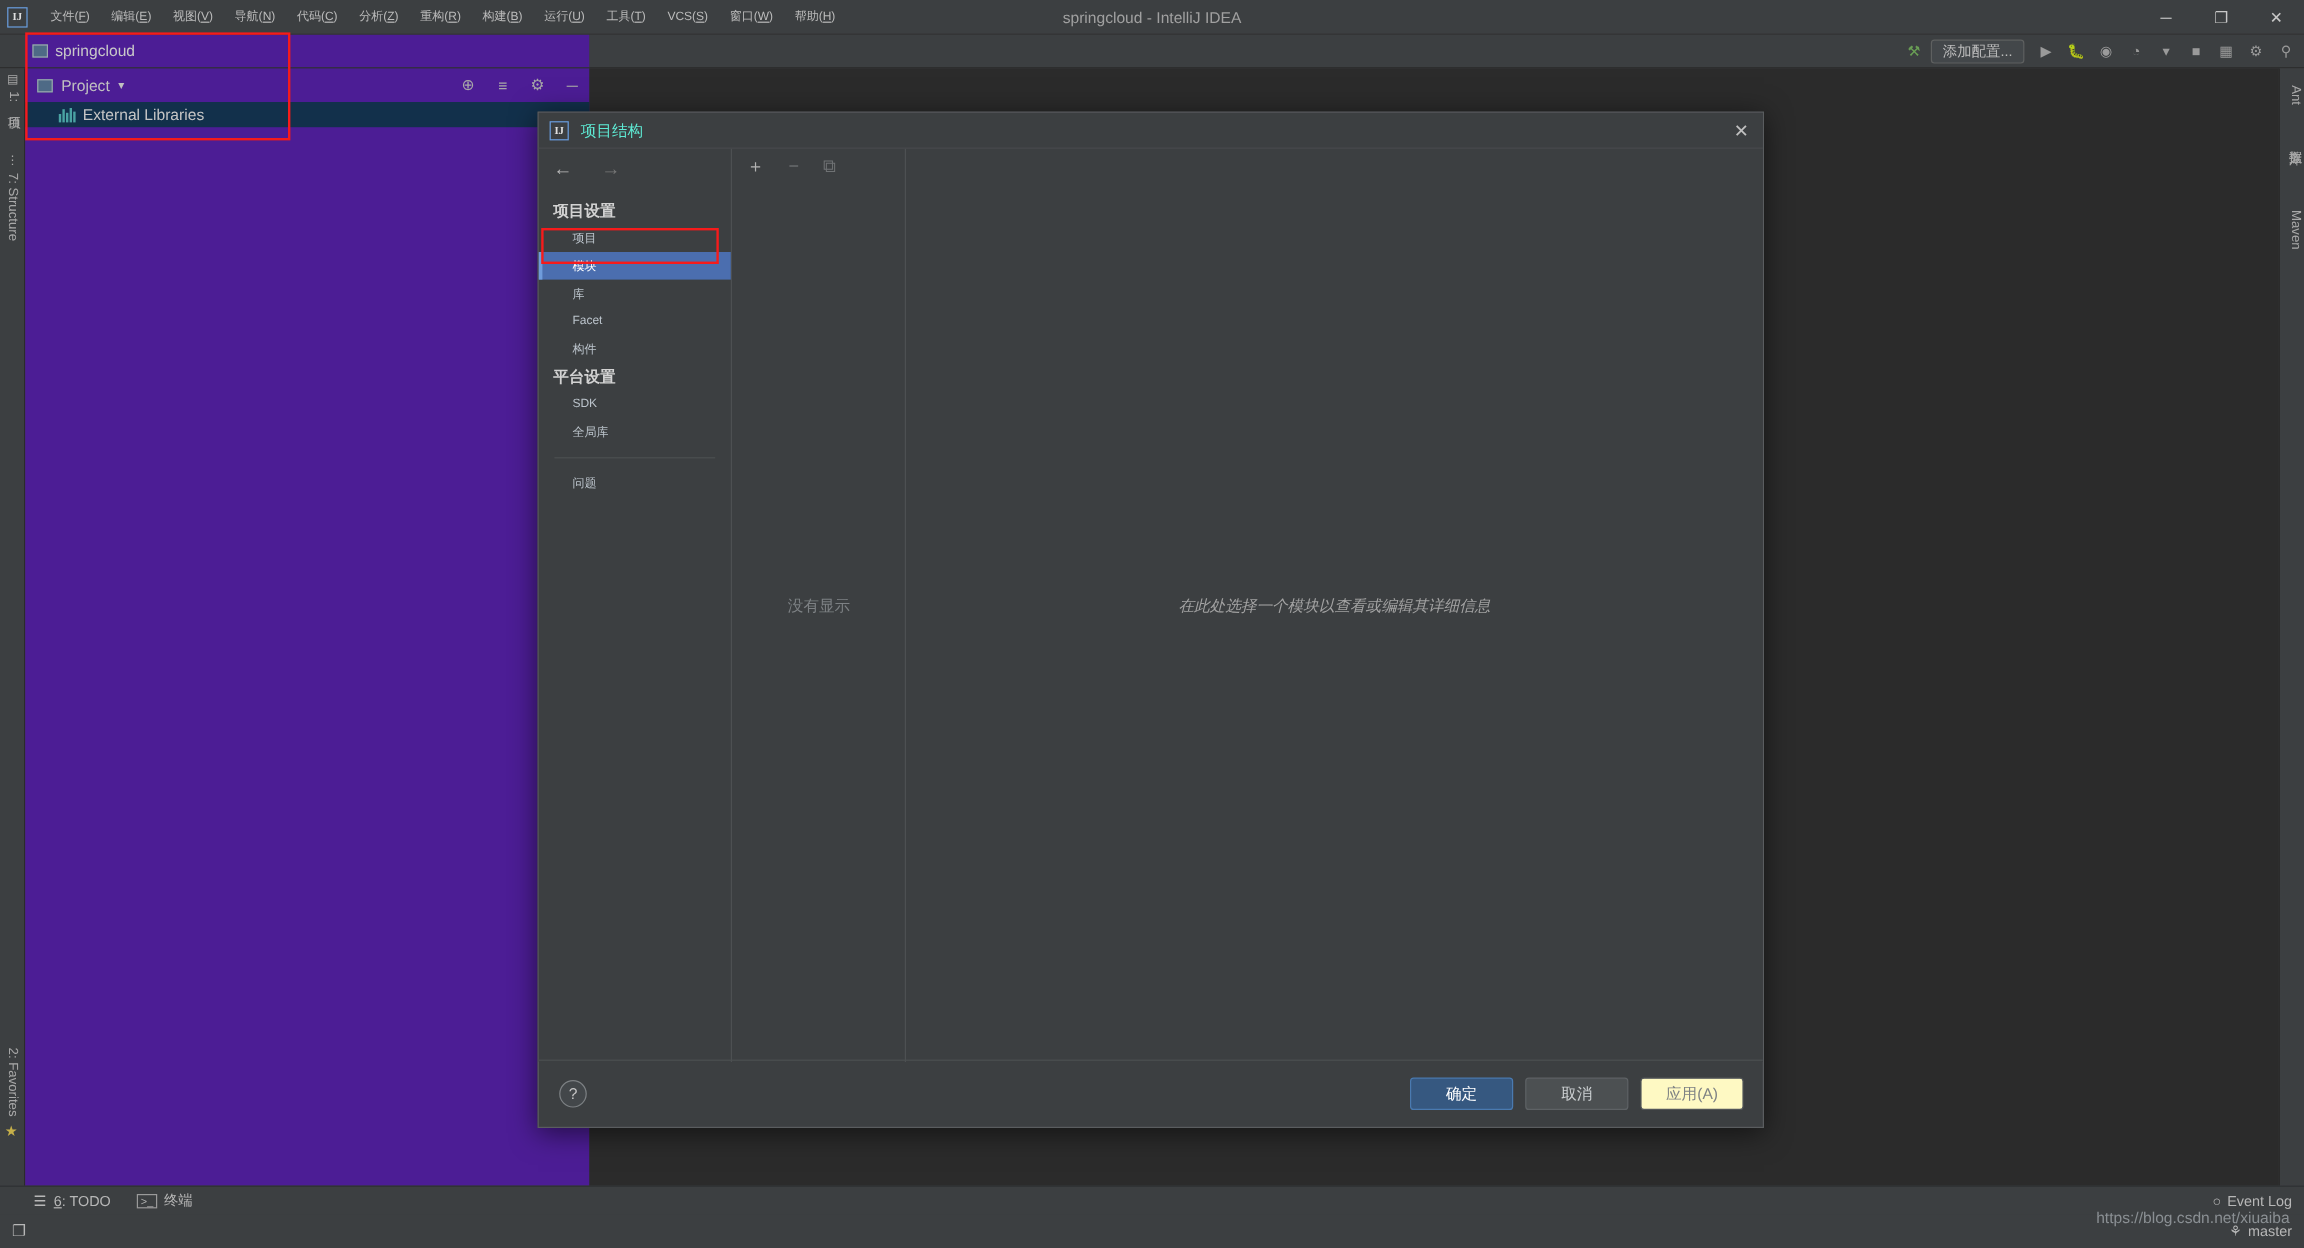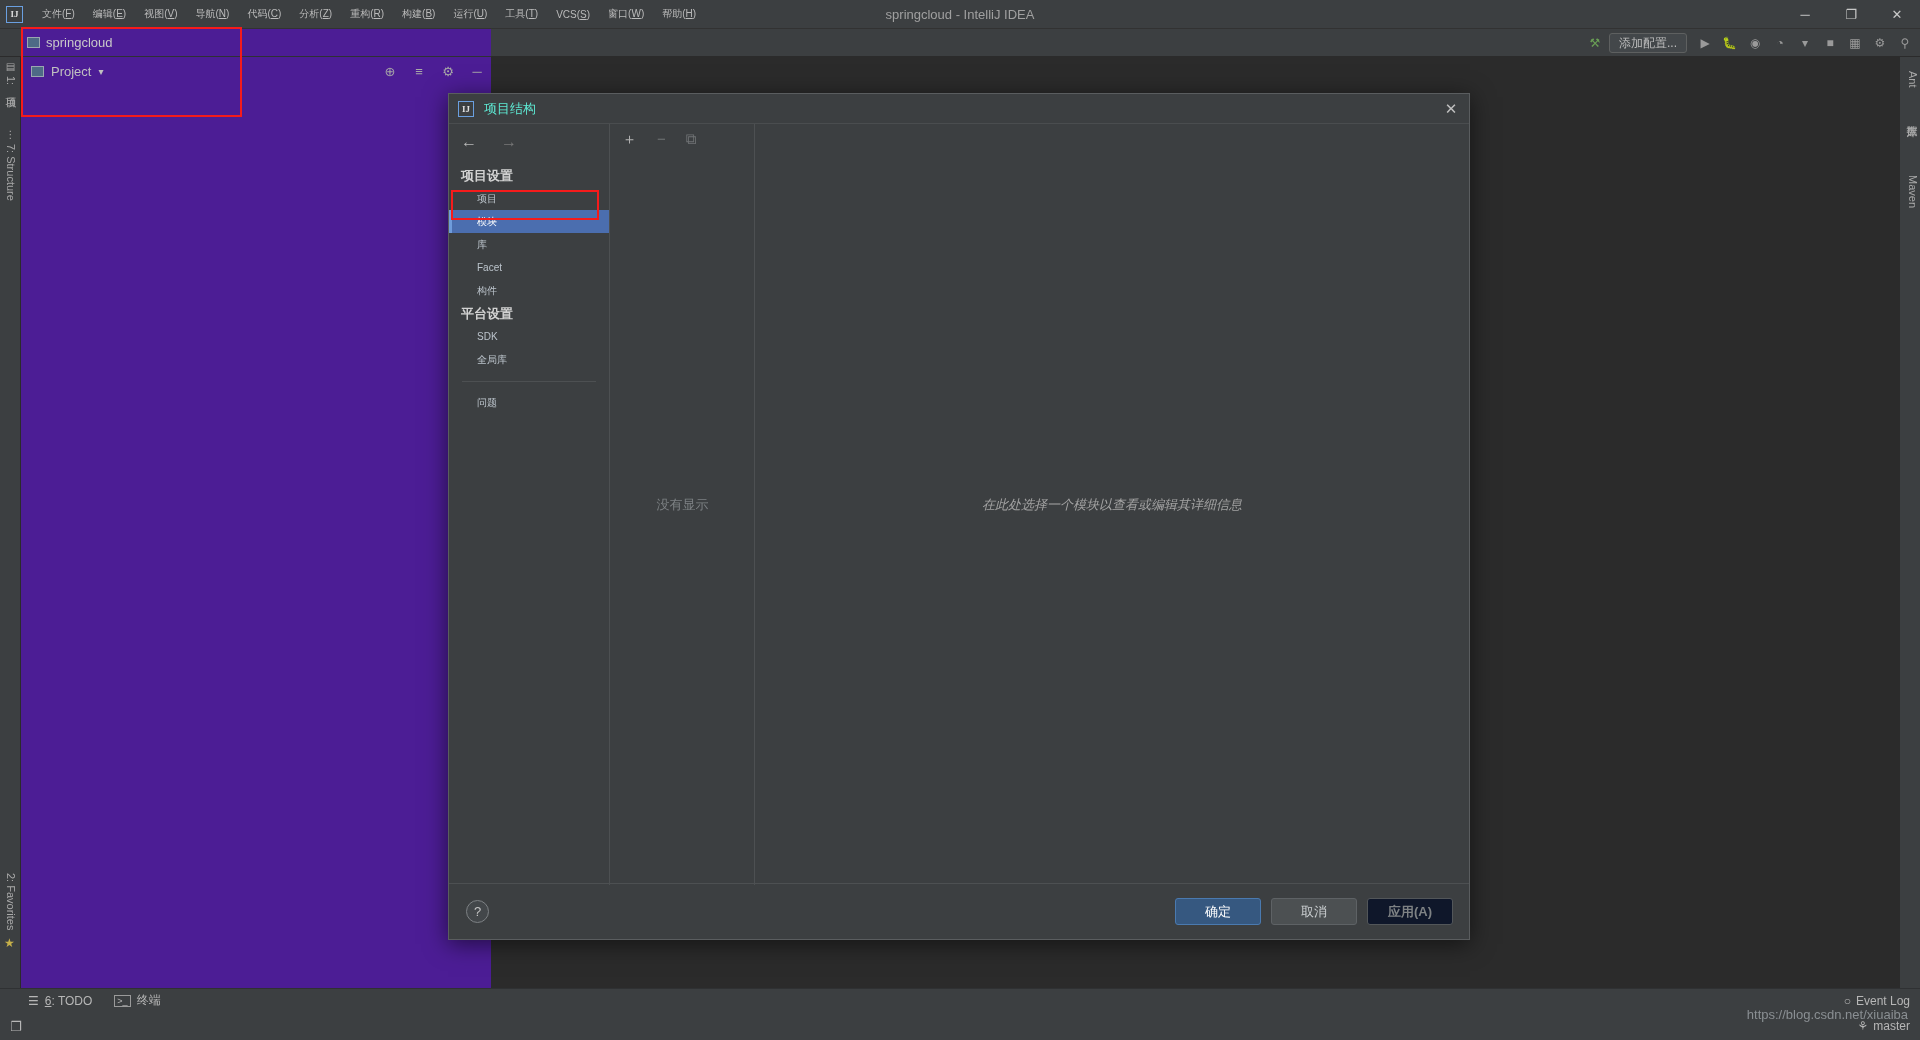--- a/index.html
+++ b/index.html
@@ -218,21 +218,21 @@
     border: 1px solid #7d8184; color: #c5c5c5; font-size: 13px;
     display: flex; align-items: center; justify-content: center; background: #43474a;
   }
   .foot-btns { position: absolute; right: 16px; display: flex; gap: 10px; }
   .btn {
     min-width: 86px; height: 27px; padding: 0 14px; border-radius: 3px;
     display: flex; align-items: center; justify-content: center;
     font-size: 13px; border: 1px solid #5e6265; background: #4c5052; color: #ccd0d2;
   }
   .btn.primary { background: #365880; border-color: #4a7ab0; color: #ffffff; }
-  .btn.disabled { color: #7e8284; border-color: #525659; background: #0f172a; font-weight: bold; }
+  .btn.disabled { color: #7e8284; border-color: #525659; background: #fef9c3; }
 </style>
 </head>
 <body>
 
 <div class="app">
 
   <div class="menubar">
     <div class="ij-logo">IJ</div>
     <div class="menu-item"><span>文件</span>(<u>F</u>)</div>
     <div class="menu-item"><span>编辑</span>(<u>E</u>)</div>
@@ -309,20 +309,30 @@
       </div>
       <div class="proj-tb-right">
         <span class="pti">⊕</span>
         <span class="pti">≡</span>
         <span class="pti">⚙</span>
         <span class="pti">─</span>
       </div>
     </div>
 
     <div class="tree">
+      <div class="tree-row sel">
+        <span class="ic-books">
+          <i style="height:7px;"></i>
+            <i style="height:11px;"></i>
+            <i style="height:8px;"></i>
+            <i style="height:12px;"></i>
+            <i style="height:9px;"></i>
+        </span>
+        <span>External Libraries</span>
+      </div>
     </div>
   </div>
 
   <div class="redbox" style="left:21px; top:27px; width:221px; height:90px;"></div>
 
   <div class="dlg">
     <div class="dlg-title">
       <div class="dlg-ij">IJ</div>
       <div class="t">项目结构</div>
       <div class="dlg-close">✕</div>

